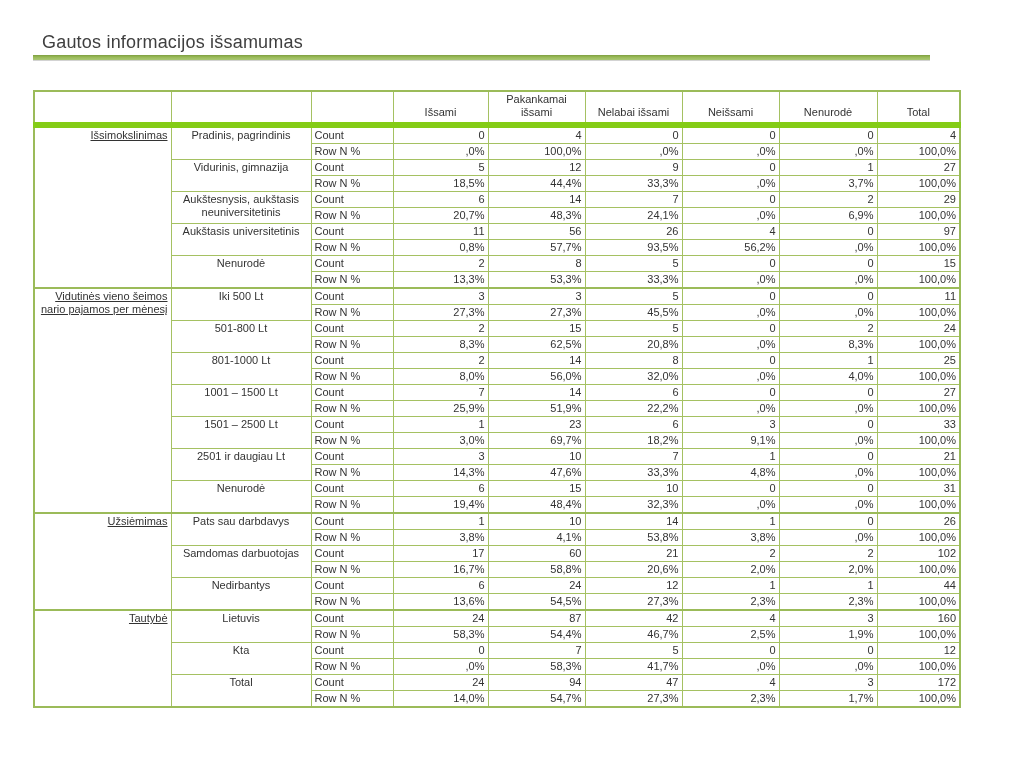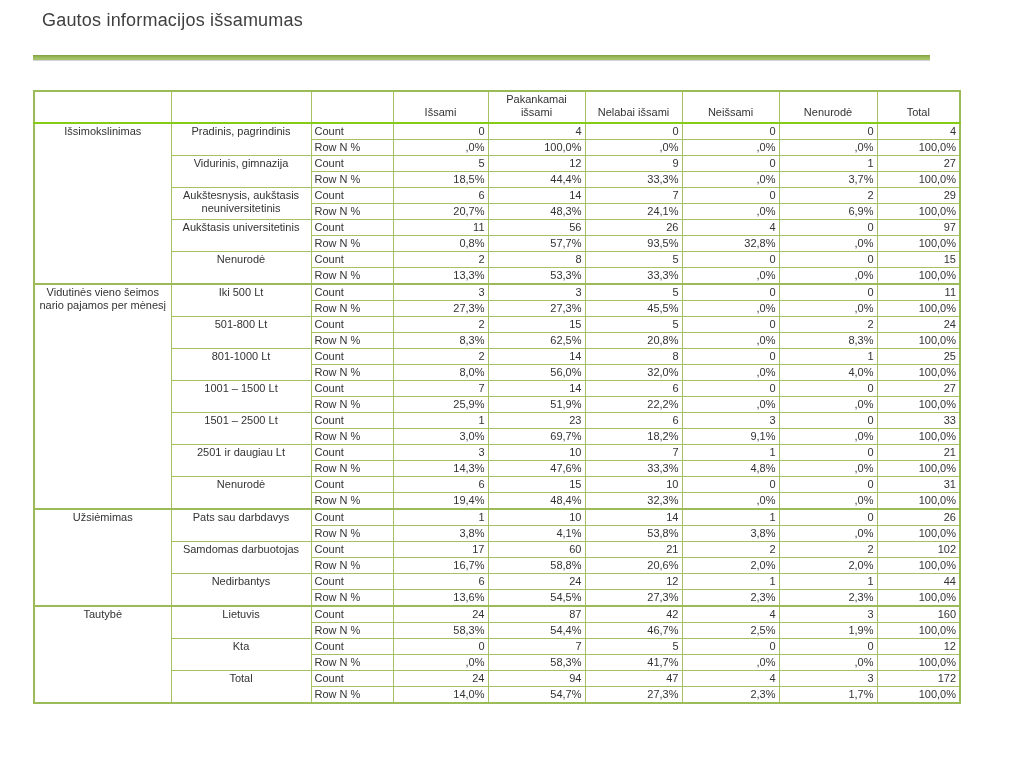--- a/index.html
+++ b/index.html
@@ -1,21 +1,21 @@
 <!DOCTYPE html>
 <html><head>
 <meta charset="utf-8">
 <style>
   * { margin:0; padding:0; box-sizing:border-box; }
   html,body { background:#ffffff; }
   body { width:1024px; height:768px; font-family:"Liberation Sans", sans-serif; }
   .slide { position:relative; width:1024px; height:768px; background:#ffffff; overflow:hidden; }
 
   .slide-title {
-    position:absolute; left:42px; top:10px;
+    position:absolute; left:42px; top:32px;
     font-size:18px; font-weight:normal; color:#3f3f3f;
     letter-spacing:0.2px;
   }
   .title-rule {
     position:absolute; left:33px; top:55px; width:897px; height:5px;
     background:linear-gradient(to bottom, #7d9e40 0%, #9bbb59 45%, #aac776 100%);
     box-shadow:0 1px 0 rgba(130,130,130,0.35);
   }
 
   .table-wrap { position:absolute; left:33px; top:90px; }
@@ -24,25 +24,25 @@
     font-size:11px; line-height:13px; color:#333333;
     border:2px solid #9bbb59;
   }
   .crosstab th, .crosstab td {
     border:1px solid #a5c162; background:#ffffff;
     padding:1px 3px; overflow:hidden;
   }
   .crosstab thead th {
     height:25px; vertical-align:bottom; text-align:center;
     font-weight:normal; padding-bottom:3px;
-    border-bottom:2px solid #84cc16;
+    border-bottom:6px solid #84cc16;
   }
   .crosstab tbody tr { height:16px; }
   .crosstab tr.group-start td { border-top:2px solid #9bbb59; }
-  .crosstab td.group-label { vertical-align:top; text-align:center; }
+  .crosstab td.group-label { vertical-align:top; text-align:right;text-decoration:underline; }
   .crosstab td.category-label { vertical-align:top; text-align:center; }
   .crosstab td.stat-label { text-align:left; vertical-align:middle; }
   .crosstab td.num { text-align:right; vertical-align:middle; }
 </style>
 </head>
 <body>
 
 <div class="slide">
   <div class="slide-title">Gautos informacijos išsamumas</div>
   <div class="title-rule"></div>
@@ -140,21 +140,21 @@
             <td class="num">26</td>
             <td class="num">4</td>
             <td class="num">0</td>
             <td class="num">97</td>
           </tr>
           <tr>
             <td class="stat-label">Row N %</td>
             <td class="num">0,8%</td>
             <td class="num">57,7%</td>
             <td class="num">93,5%</td>
-            <td class="num">32,8%</td>
+            <td class="num">56,2%</td>
             <td class="num">,0%</td>
             <td class="num">100,0%</td>
           </tr>
           <tr>
             <td class="category-label" rowspan="2">Nenurodė</td>
             <td class="stat-label">Count</td>
             <td class="num">2</td>
             <td class="num">8</td>
             <td class="num">5</td>
             <td class="num">0</td>

